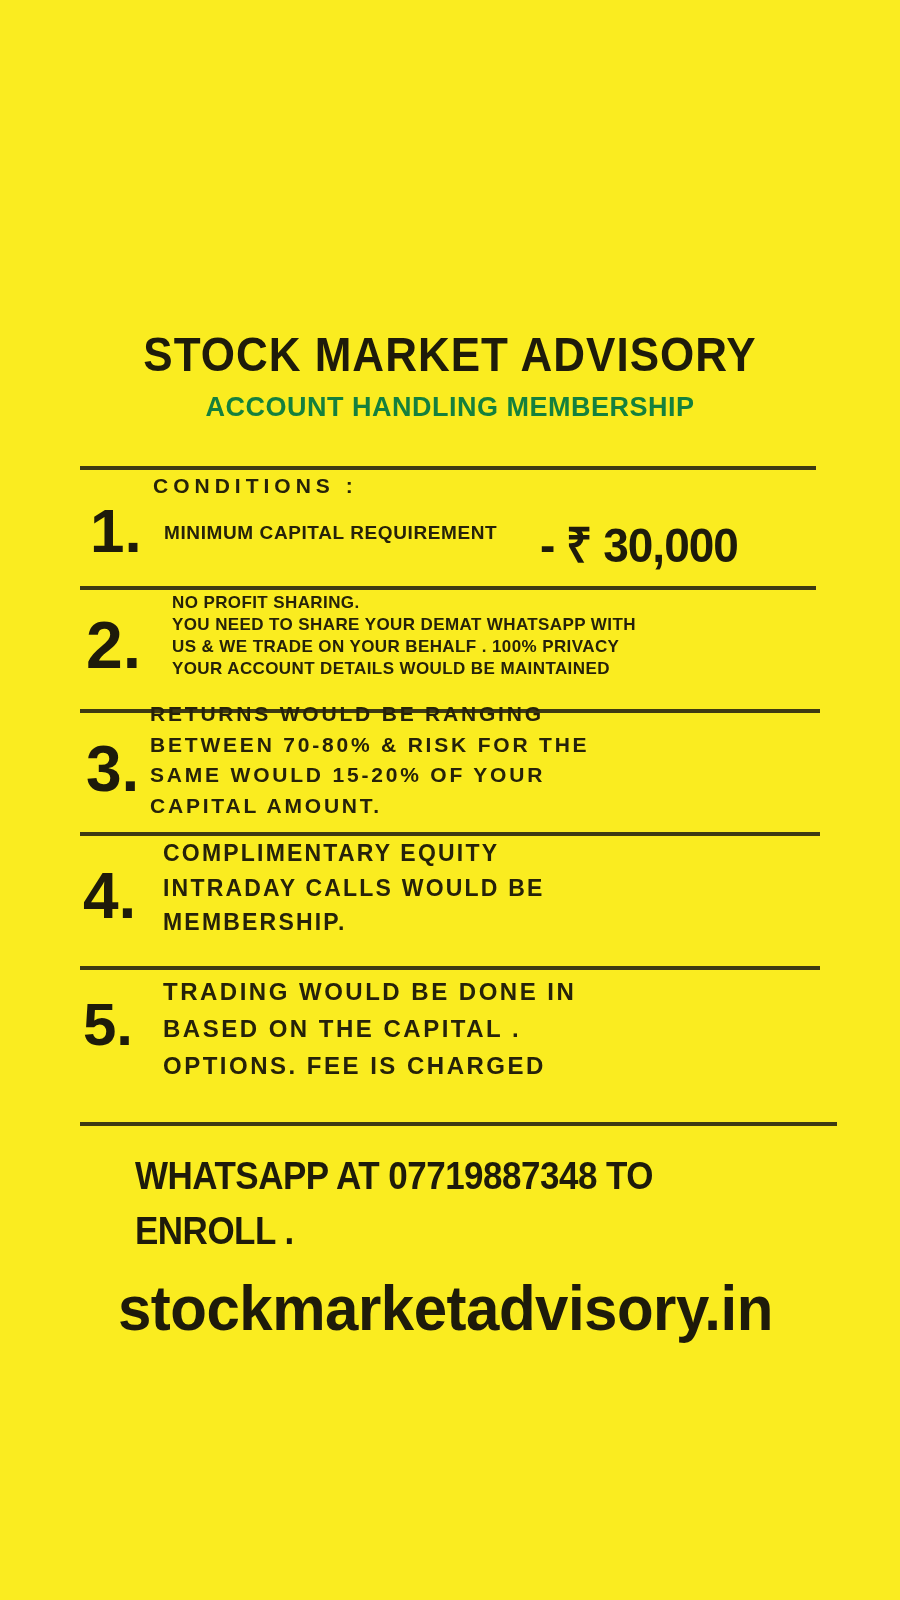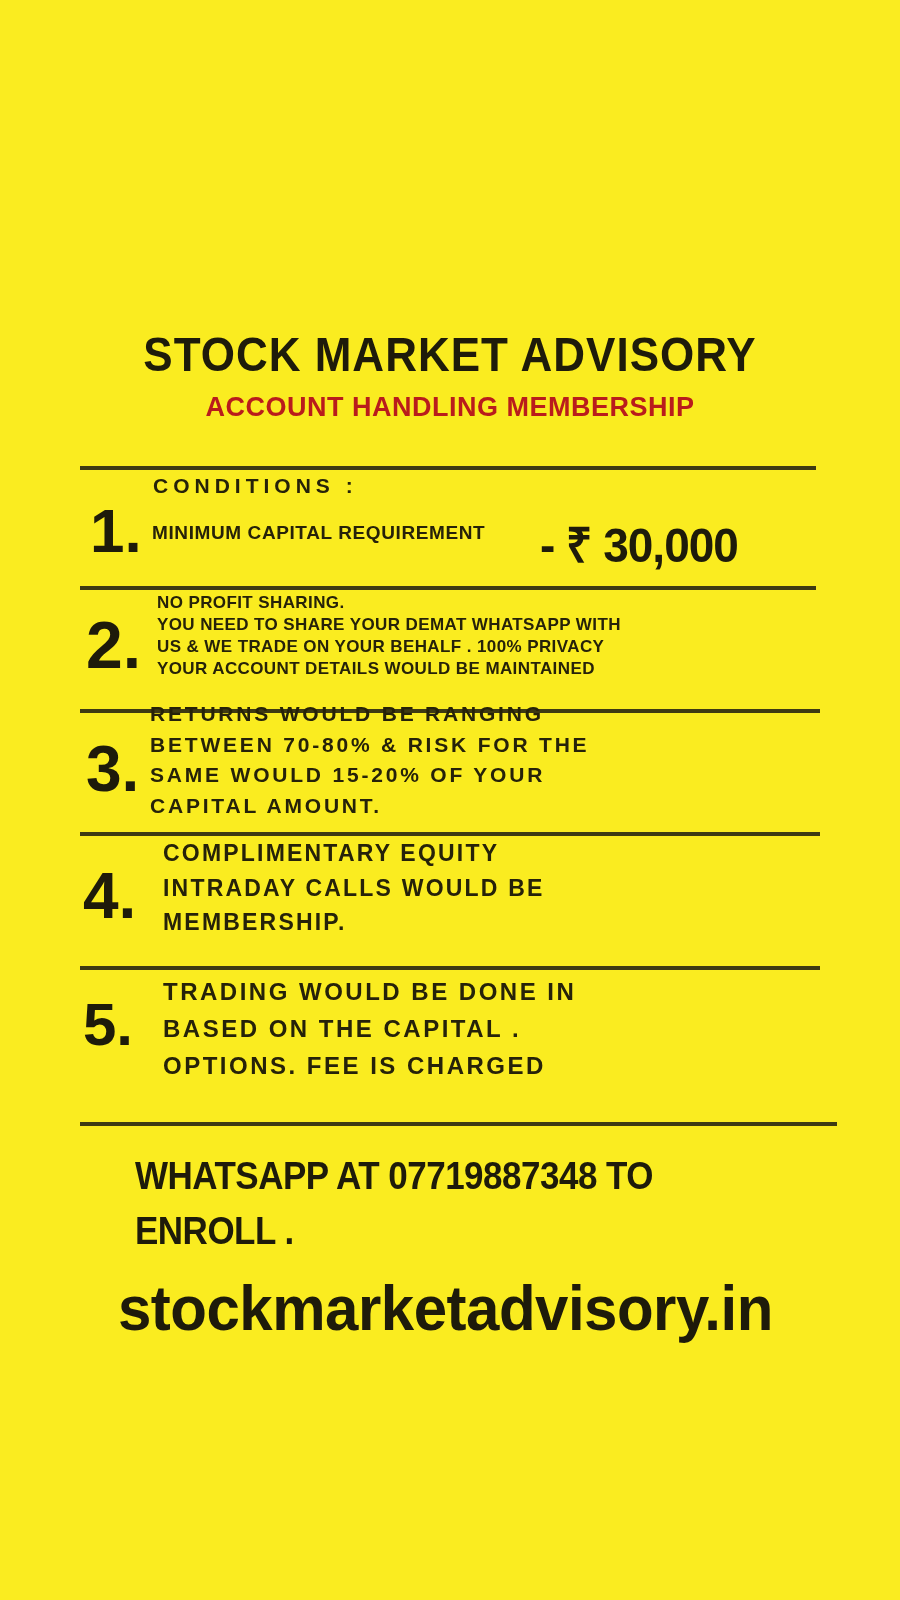--- a/index.html
+++ b/index.html
@@ -19,21 +19,21 @@
 
   .title {
     position: absolute; top: 330px; left: 0; width: 100%;
     text-align: center; font-size: 44px; font-weight: 700;
     letter-spacing: 1px; color: #1E1B0A;
     transform: scaleY(1.08);
   }
   .subtitle {
     position: absolute; top: 392px; left: 0; width: 100%;
     text-align: center; font-size: 27px; font-weight: 700;
-    letter-spacing: 0.5px; color: #b91c1c;
+    letter-spacing: 0.5px; color: #15803d;
   }
 
   .divider { position: absolute; left: 80px; height: 4px; background: var(--divider); }
   .d1 { top: 466px; width: 736px; }
   .d2 { top: 586px; width: 736px; }
   .d3 { top: 709px; width: 740px; }
   .d4 { top: 832px; width: 740px; }
   .d5 { top: 966px; width: 740px; }
   .d6 { top: 1122px; width: 757px; }
 
@@ -45,31 +45,31 @@
   .num {
     position: absolute; font-weight: 700; line-height: 1; color: #1E1B0A;
   }
   .n1 { top: 500px; left: 90px; font-size: 62px; }
   .n2 { top: 612px; left: 86px; font-size: 66px; }
   .n3 { top: 737px; left: 86px; font-size: 64px; }
   .n4 { top: 864px; left: 83px; font-size: 64px; }
   .n5 { top: 995px; left: 83px; font-size: 60px; }
 
   .item1-label {
-    position: absolute; top: 522px; left: 152px;
+    position: absolute; top: 522px; left: 164px;
     font-size: 19px; font-weight: 700; letter-spacing: 0.6px;
   }
   .item1-price {
     position: absolute; top: 512px; left: 540px;
     font-size: 46px; font-weight: 700; letter-spacing: -1px;
     color: #1E1B0A; transform: scaleY(1.05);
   }
 
   .sec-lines { position: absolute; font-weight: 700; }
-  .sec2 { top: 592px; left: 157px; font-size: 17px; line-height: 22px; letter-spacing: 0.4px; }
+  .sec2 { top: 592px; left: 172px; font-size: 17px; line-height: 22px; letter-spacing: 0.4px; }
   .sec3 { top: 699px; left: 150px; font-size: 21px; line-height: 30.5px; letter-spacing: 2.8px; }
   .sec4 { top: 836px; left: 163px; font-size: 23px; line-height: 34.5px; letter-spacing: 2.2px; }
   .sec5 { top: 973px; left: 163px; font-size: 24px; line-height: 37px; letter-spacing: 2.5px; }
 
   .whatsapp {
     position: absolute; top: 1148px; left: 135px;
     font-size: 35px; font-weight: 700; line-height: 50px;
     letter-spacing: -0.5px; color: #1E1B0A; transform: scaleY(1.1);
     transform-origin: left top;
   }

